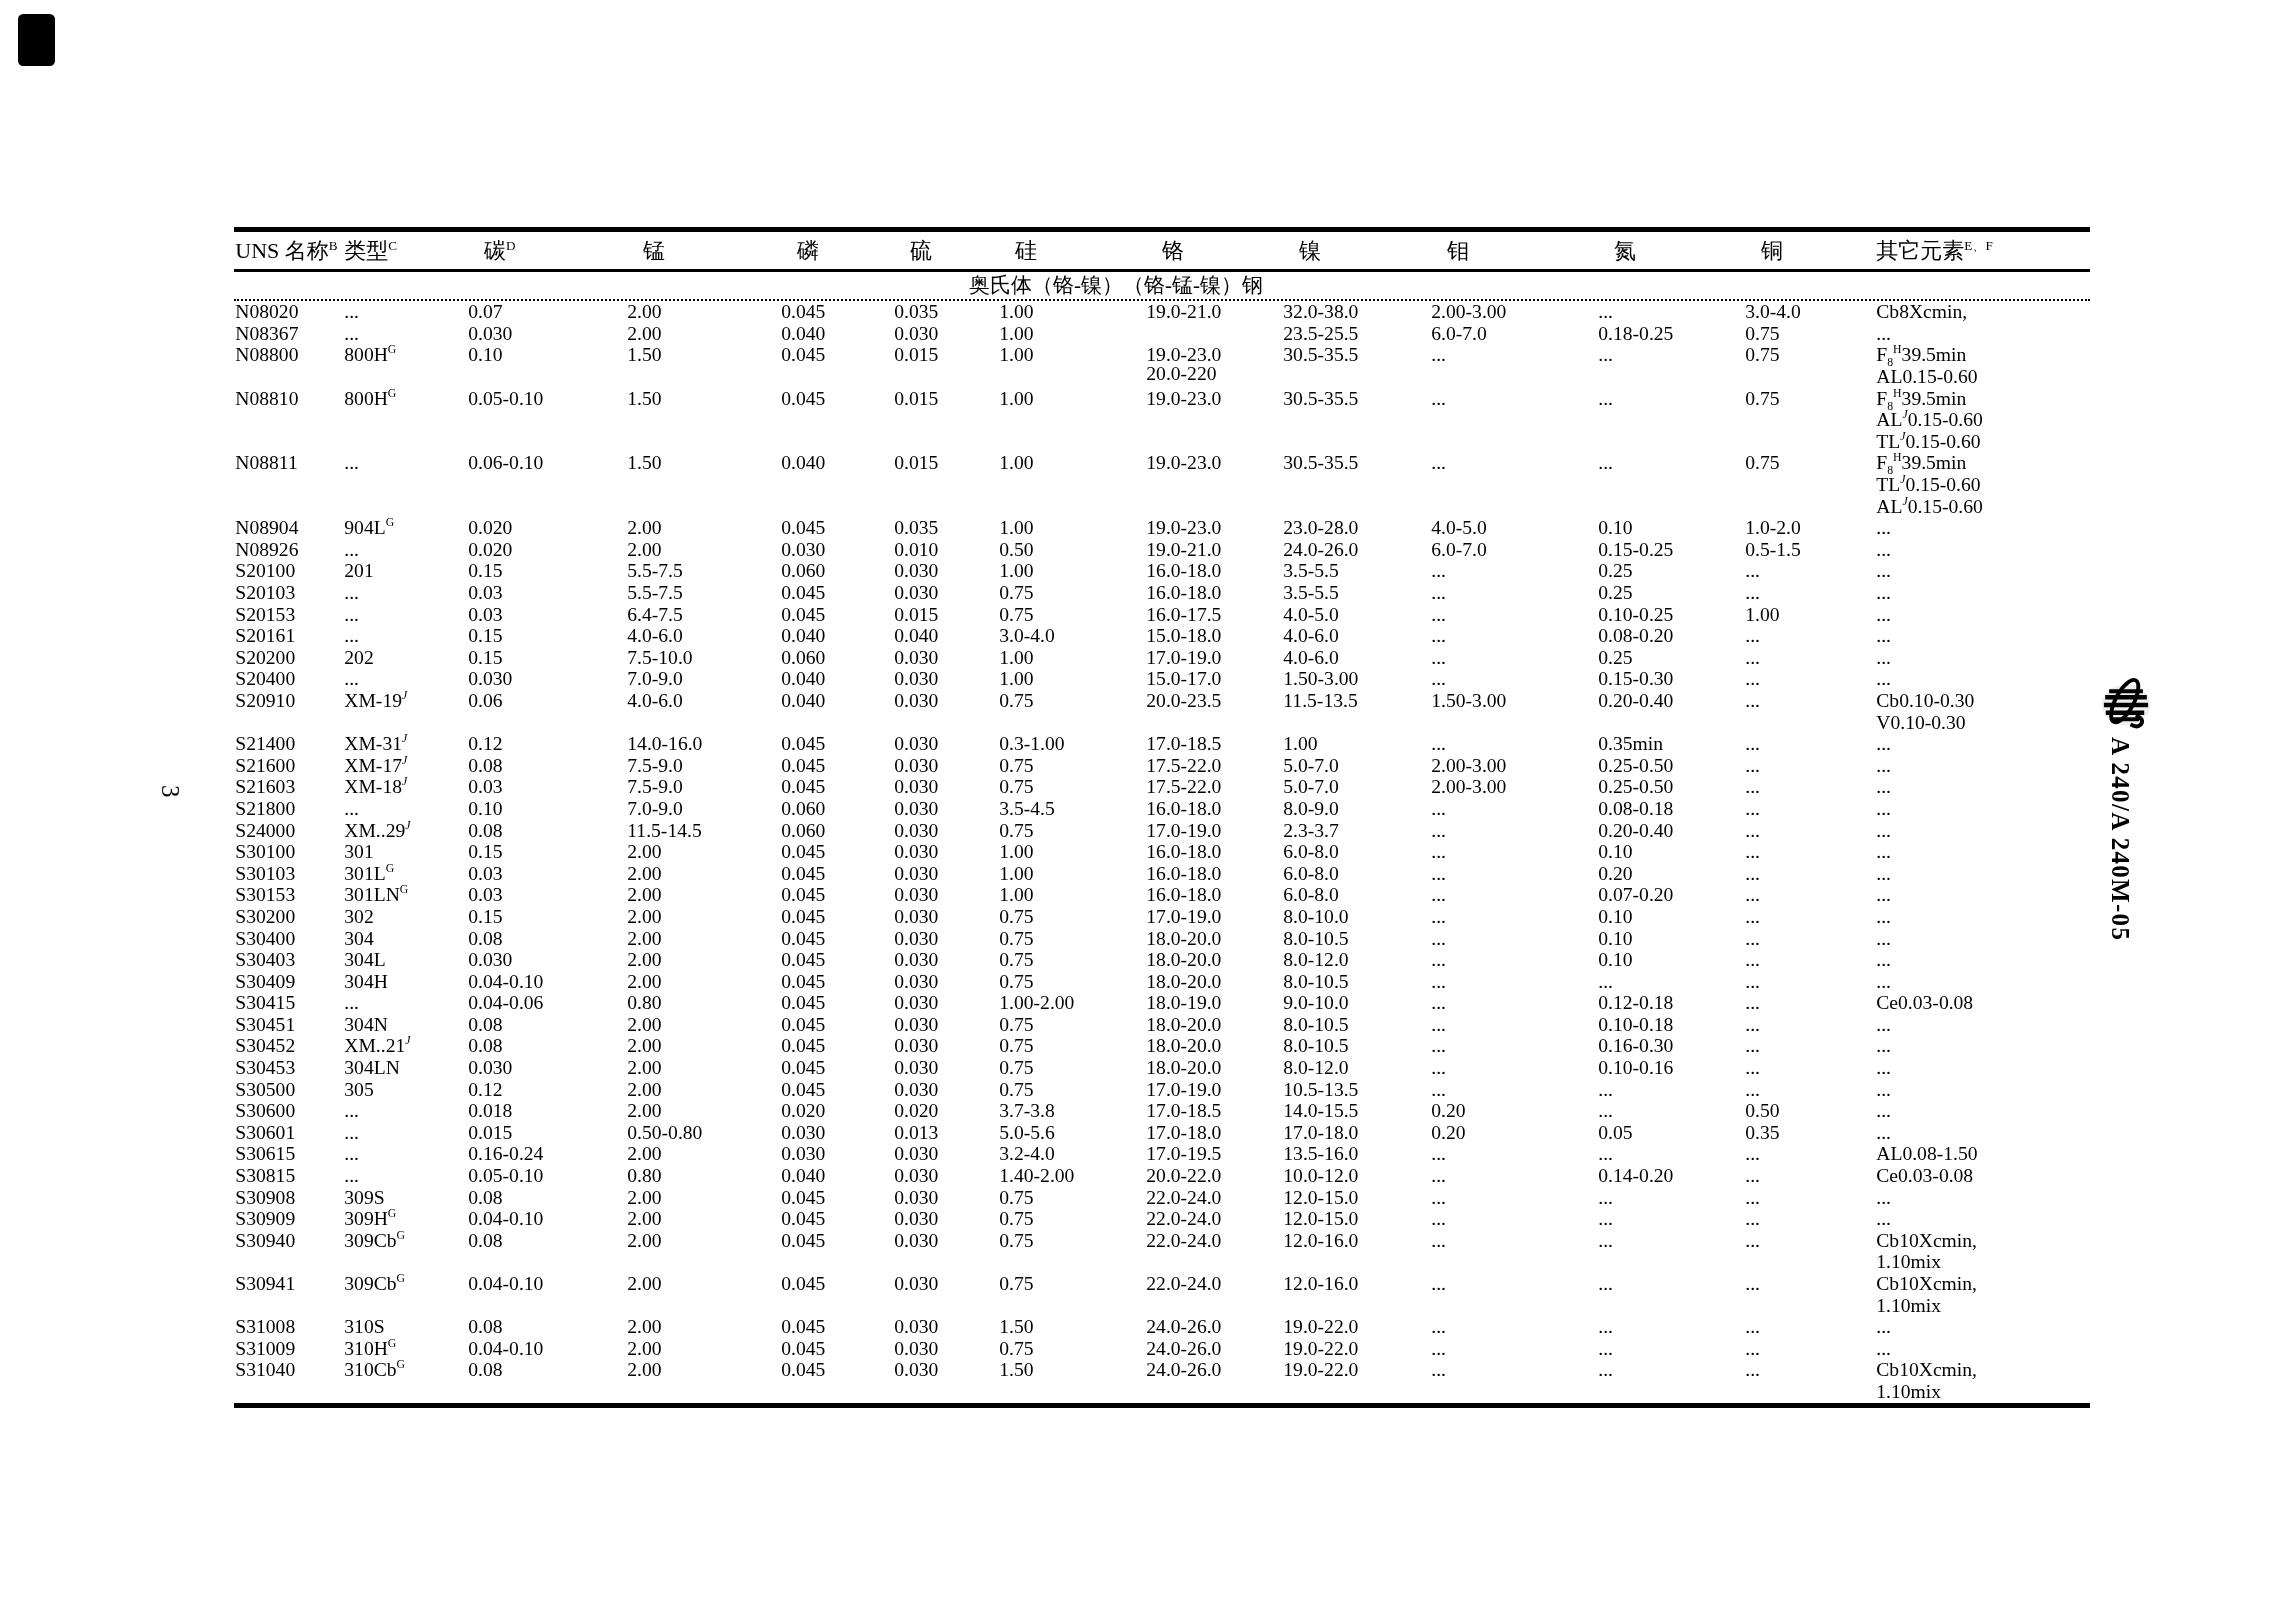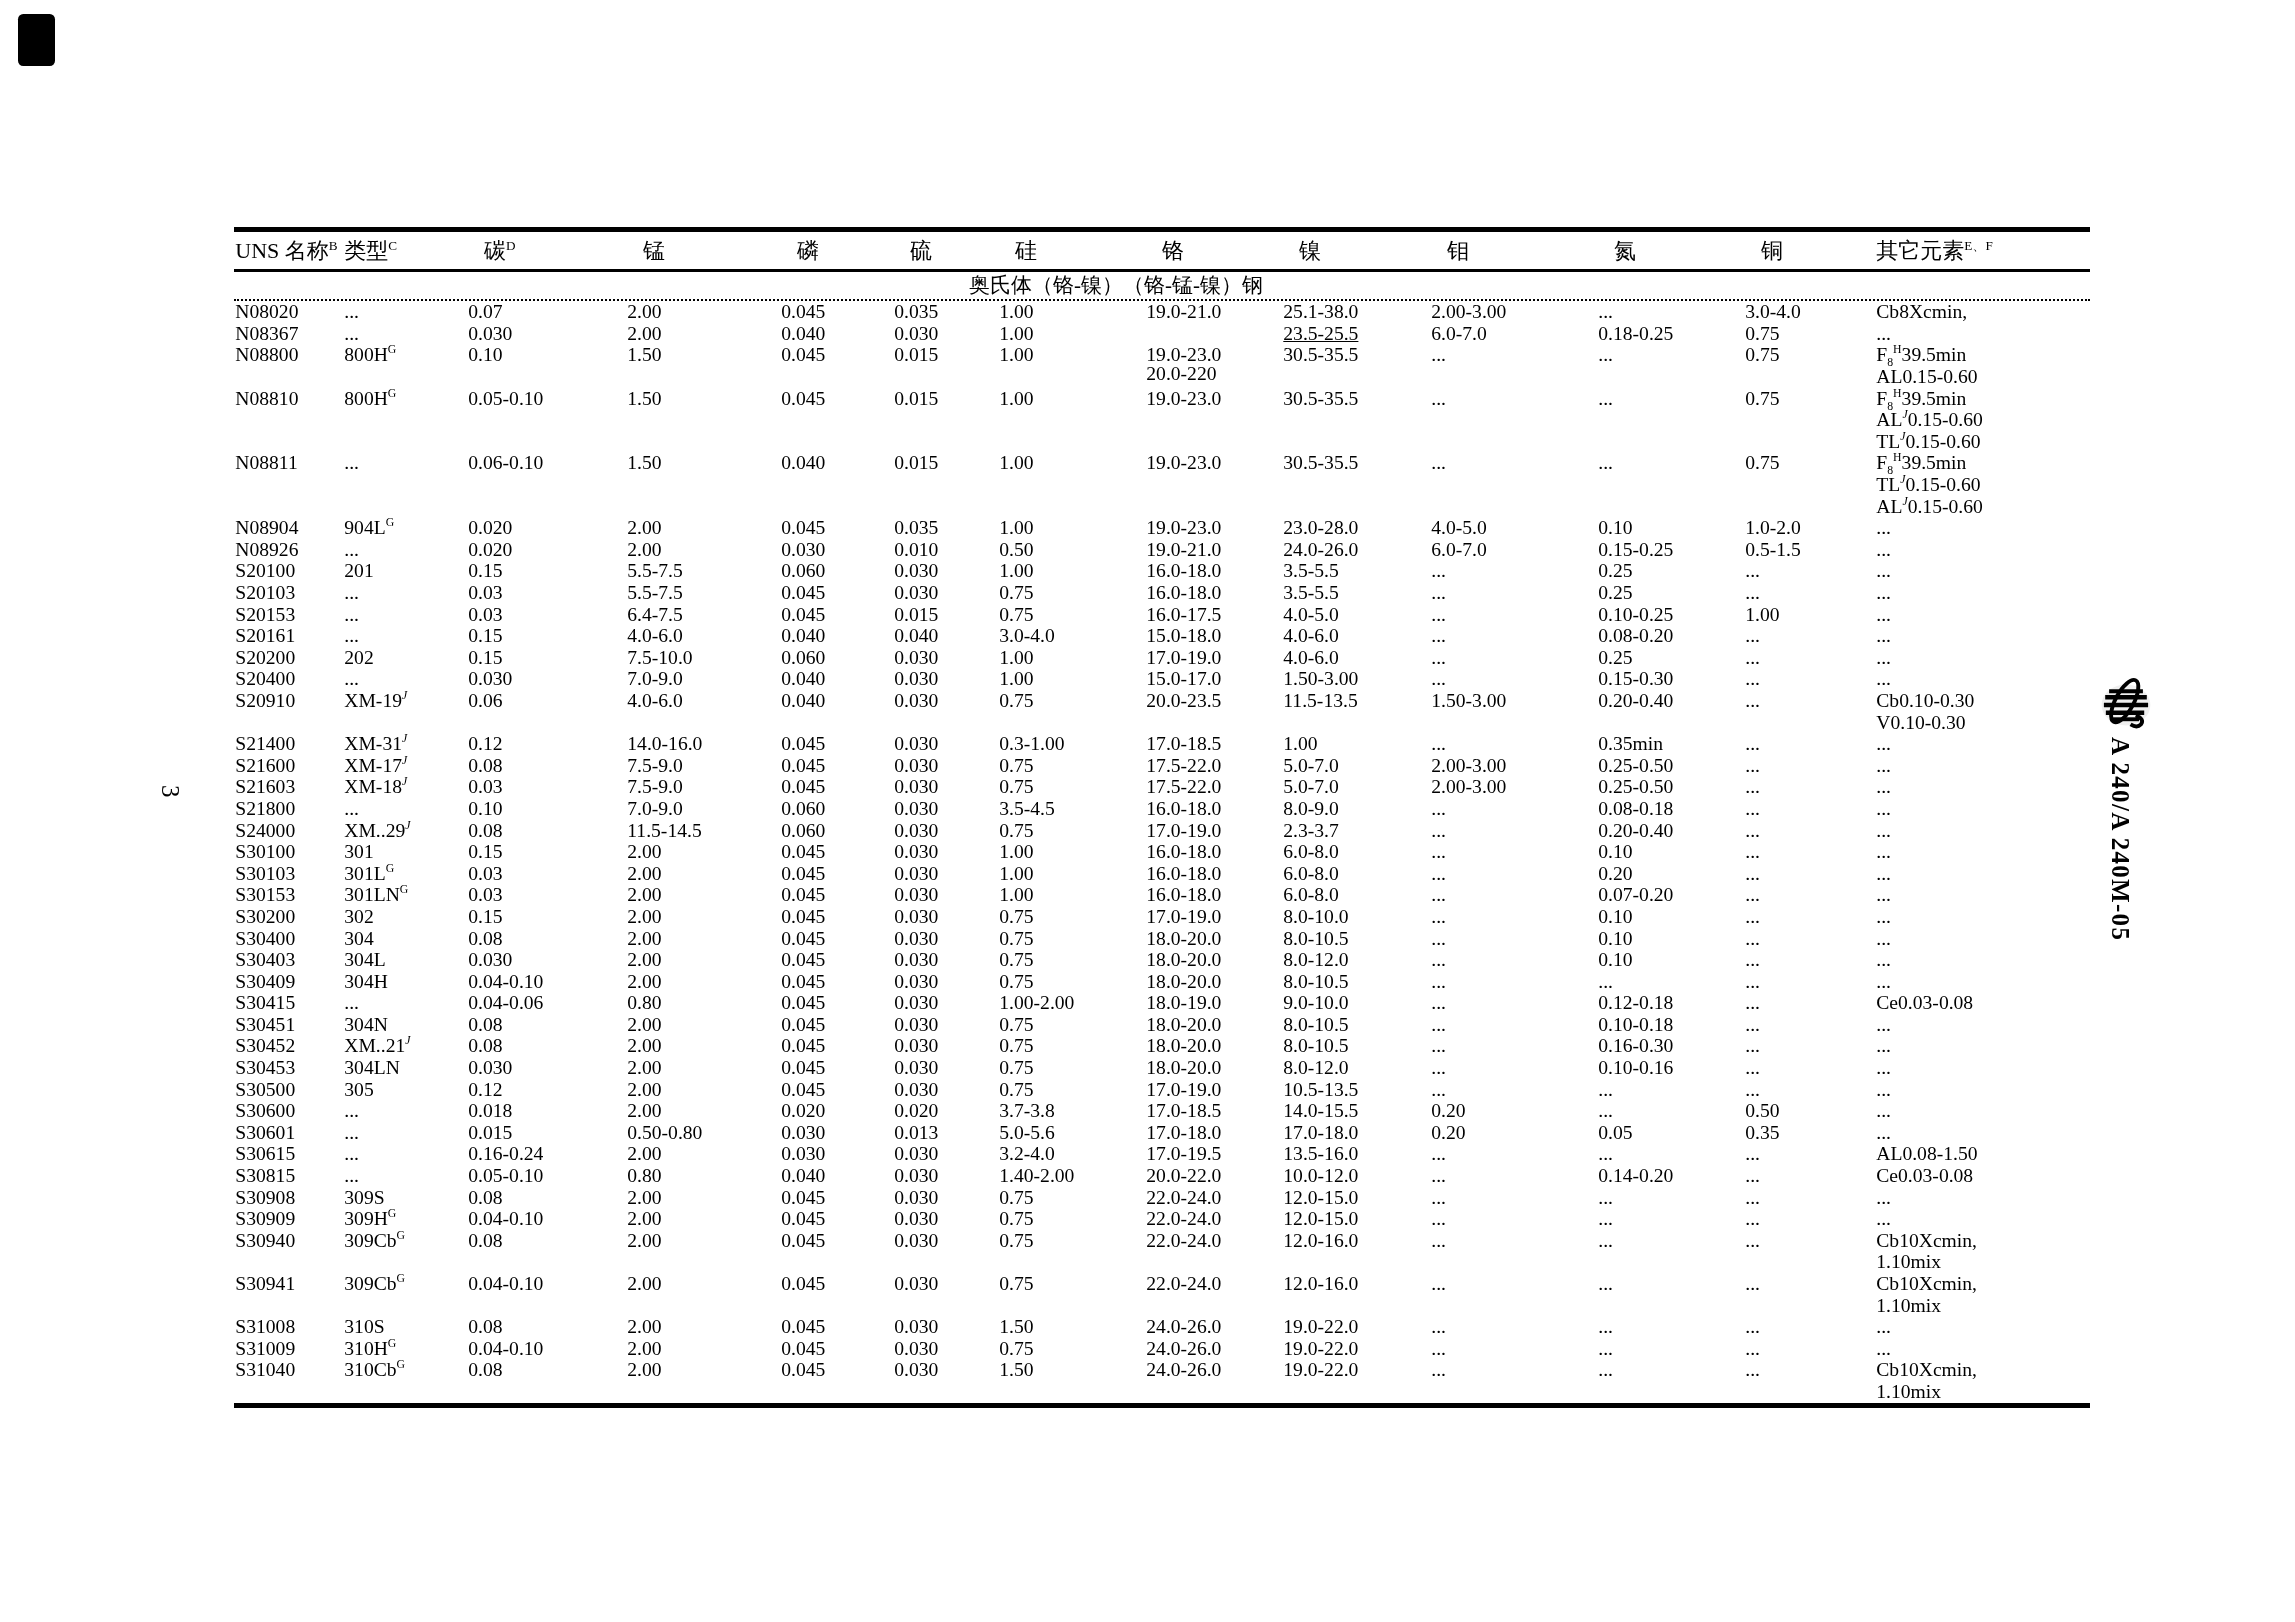--- a/index.html
+++ b/index.html
@@ -80,36 +80,36 @@
     <div id="tbody">
         <div class="row">
           <div class="cell" style="width: 109px;">N08020</div>
           <div class="cell" style="width: 124px;">...</div>
           <div class="cell" style="width: 159px;">0.07</div>
           <div class="cell" style="width: 154px;">2.00</div>
           <div class="cell" style="width: 113px;">0.045</div>
           <div class="cell" style="width: 105px;">0.035</div>
           <div class="cell" style="width: 147px;">1.00</div>
           <div class="cell" style="width: 137px;">19.0-21.0</div>
-          <div class="cell" style="width: 148px;">25.1-38.0</div>
+          <div class="cell" style="width: 148px;">32.0-38.0</div>
           <div class="cell" style="width: 167px;">2.00-3.00</div>
           <div class="cell" style="width: 147px;">...</div>
           <div class="cell" style="width: 131px;">3.0-4.0</div>
           <div class="cell" style="width: 216px;">Cb8Xcmin,</div>
         </div>
         <div class="row">
           <div class="cell" style="width: 109px;">N08367</div>
           <div class="cell" style="width: 124px;">...</div>
           <div class="cell" style="width: 159px;">0.030</div>
           <div class="cell" style="width: 154px;">2.00</div>
           <div class="cell" style="width: 113px;">0.040</div>
           <div class="cell" style="width: 105px;">0.030</div>
           <div class="cell" style="width: 147px;">1.00</div>
           <div class="cell" style="width: 137px; margin-top: 40px;">20.0-220</div>
-          <div class="cell" style="width: 148px; text-decoration: underline;">23.5-25.5</div>
+          <div class="cell" style="width: 148px;">23.5-25.5</div>
           <div class="cell" style="width: 167px;">6.0-7.0</div>
           <div class="cell" style="width: 147px;">0.18-0.25</div>
           <div class="cell" style="width: 131px;">0.75</div>
           <div class="cell" style="width: 216px;">...</div>
         </div>
         <div class="row">
           <div class="cell" style="width: 109px;">N08800</div>
           <div class="cell" style="width: 124px;">800H<sup>G</sup></div>
           <div class="cell" style="width: 159px;">0.10</div>
           <div class="cell" style="width: 154px;">1.50</div>

